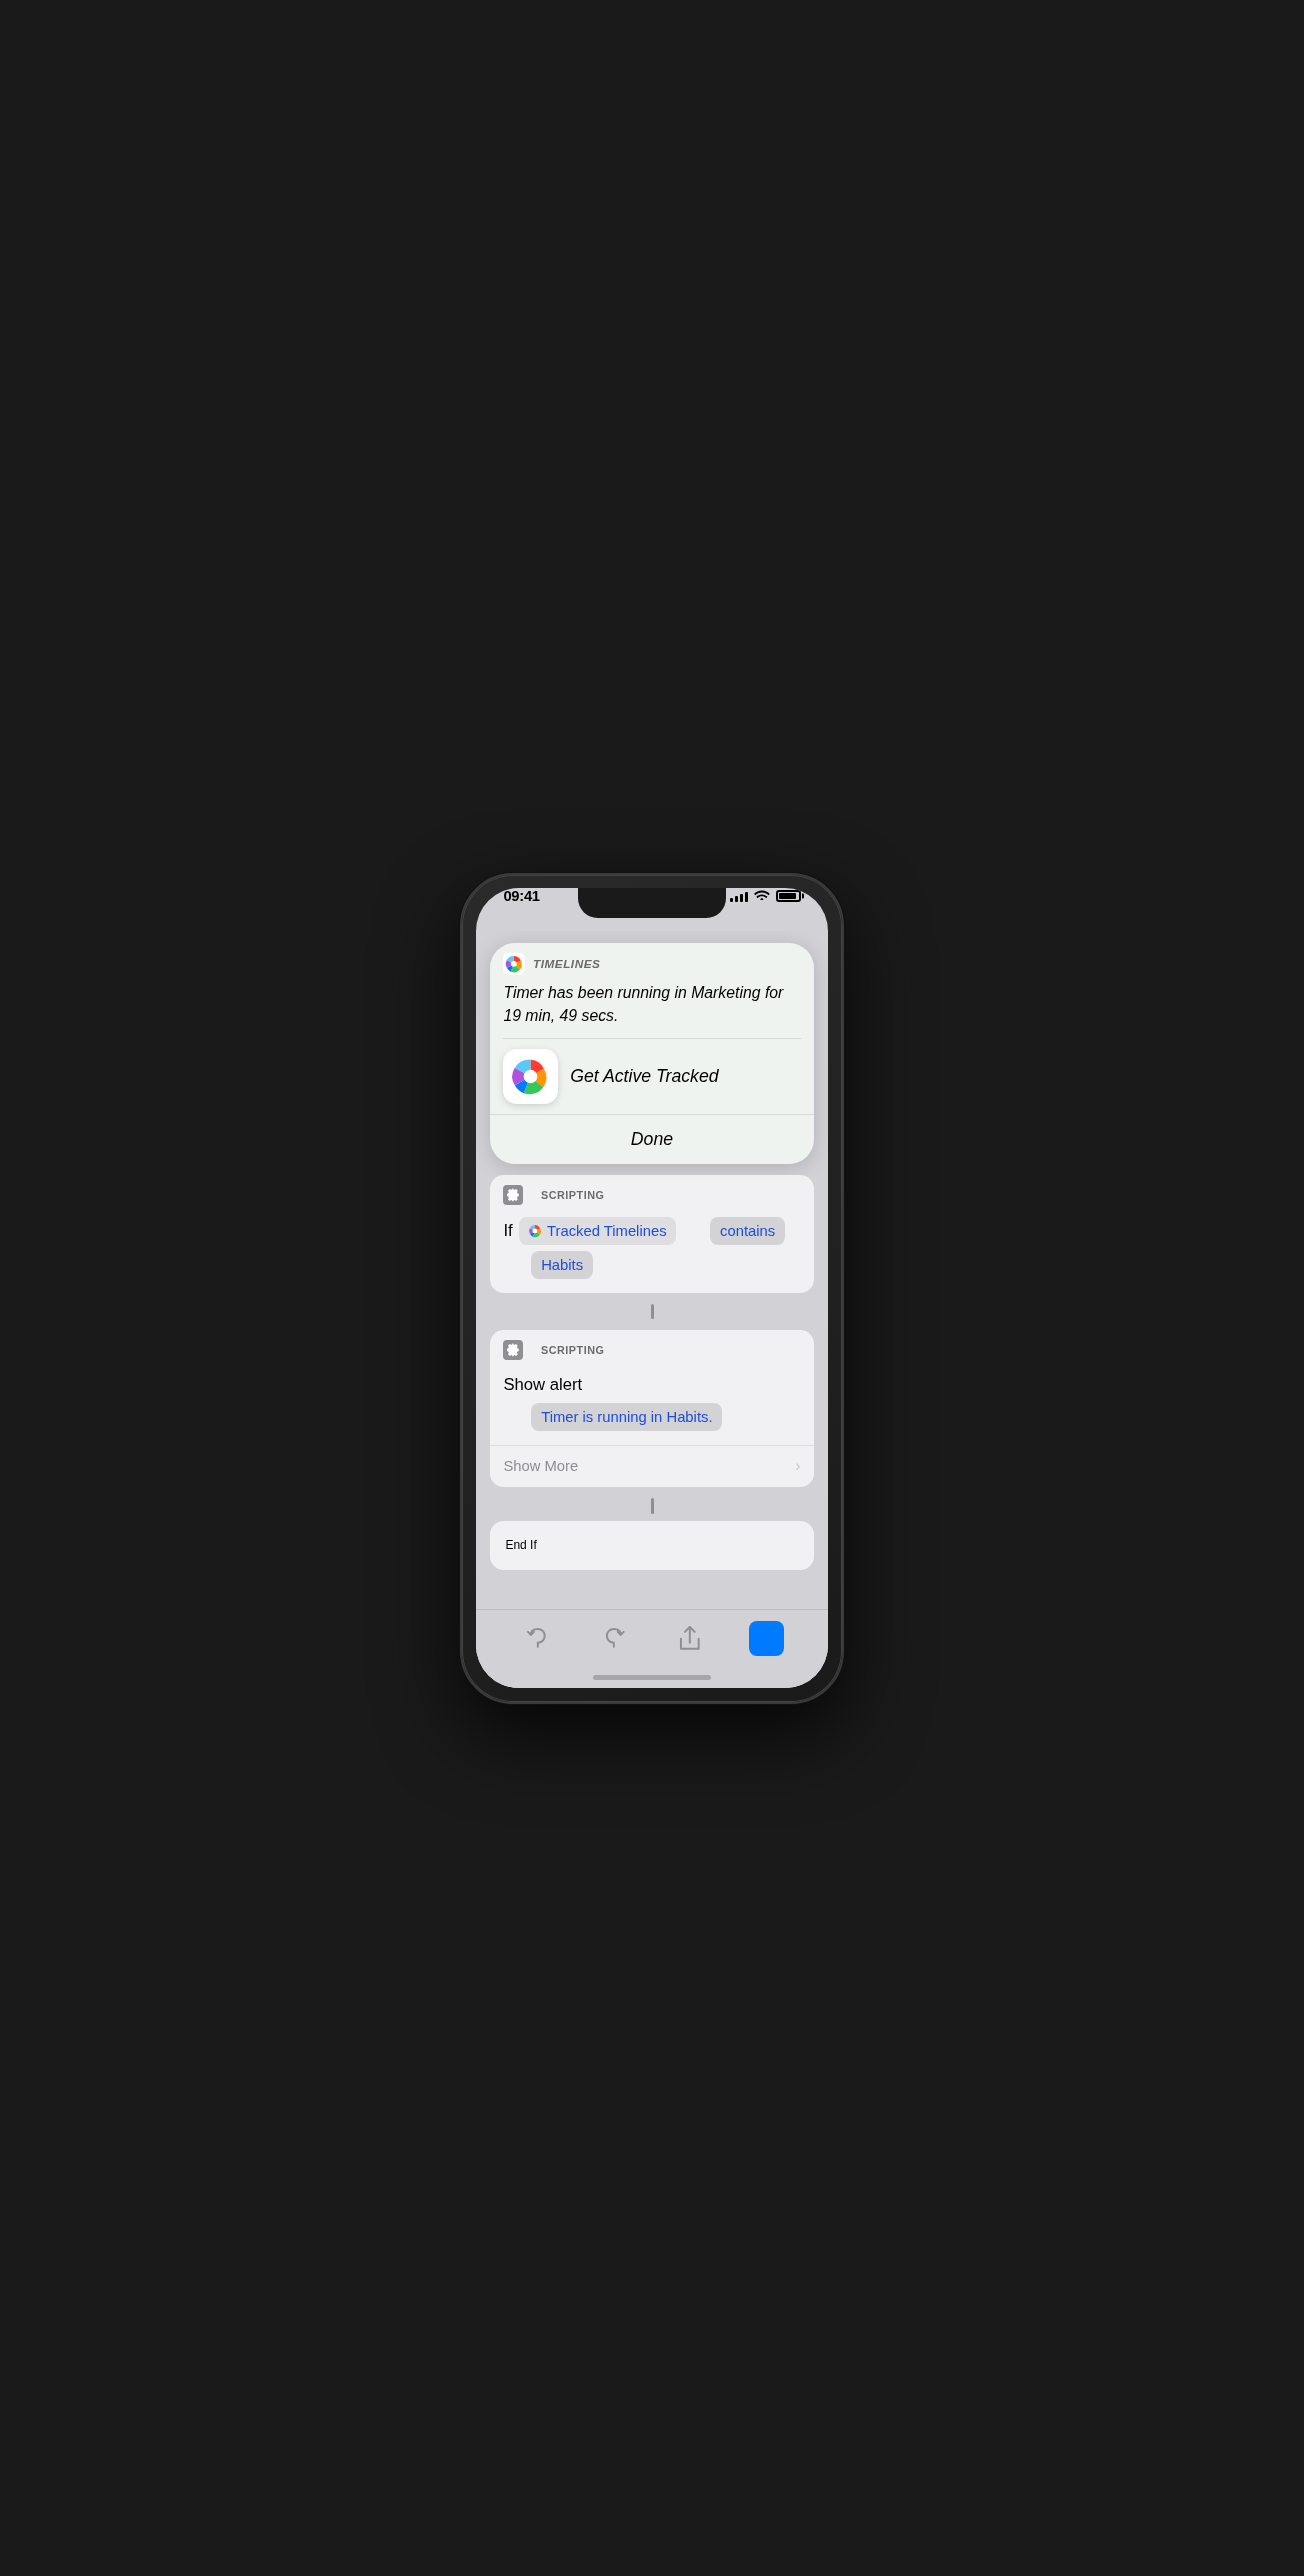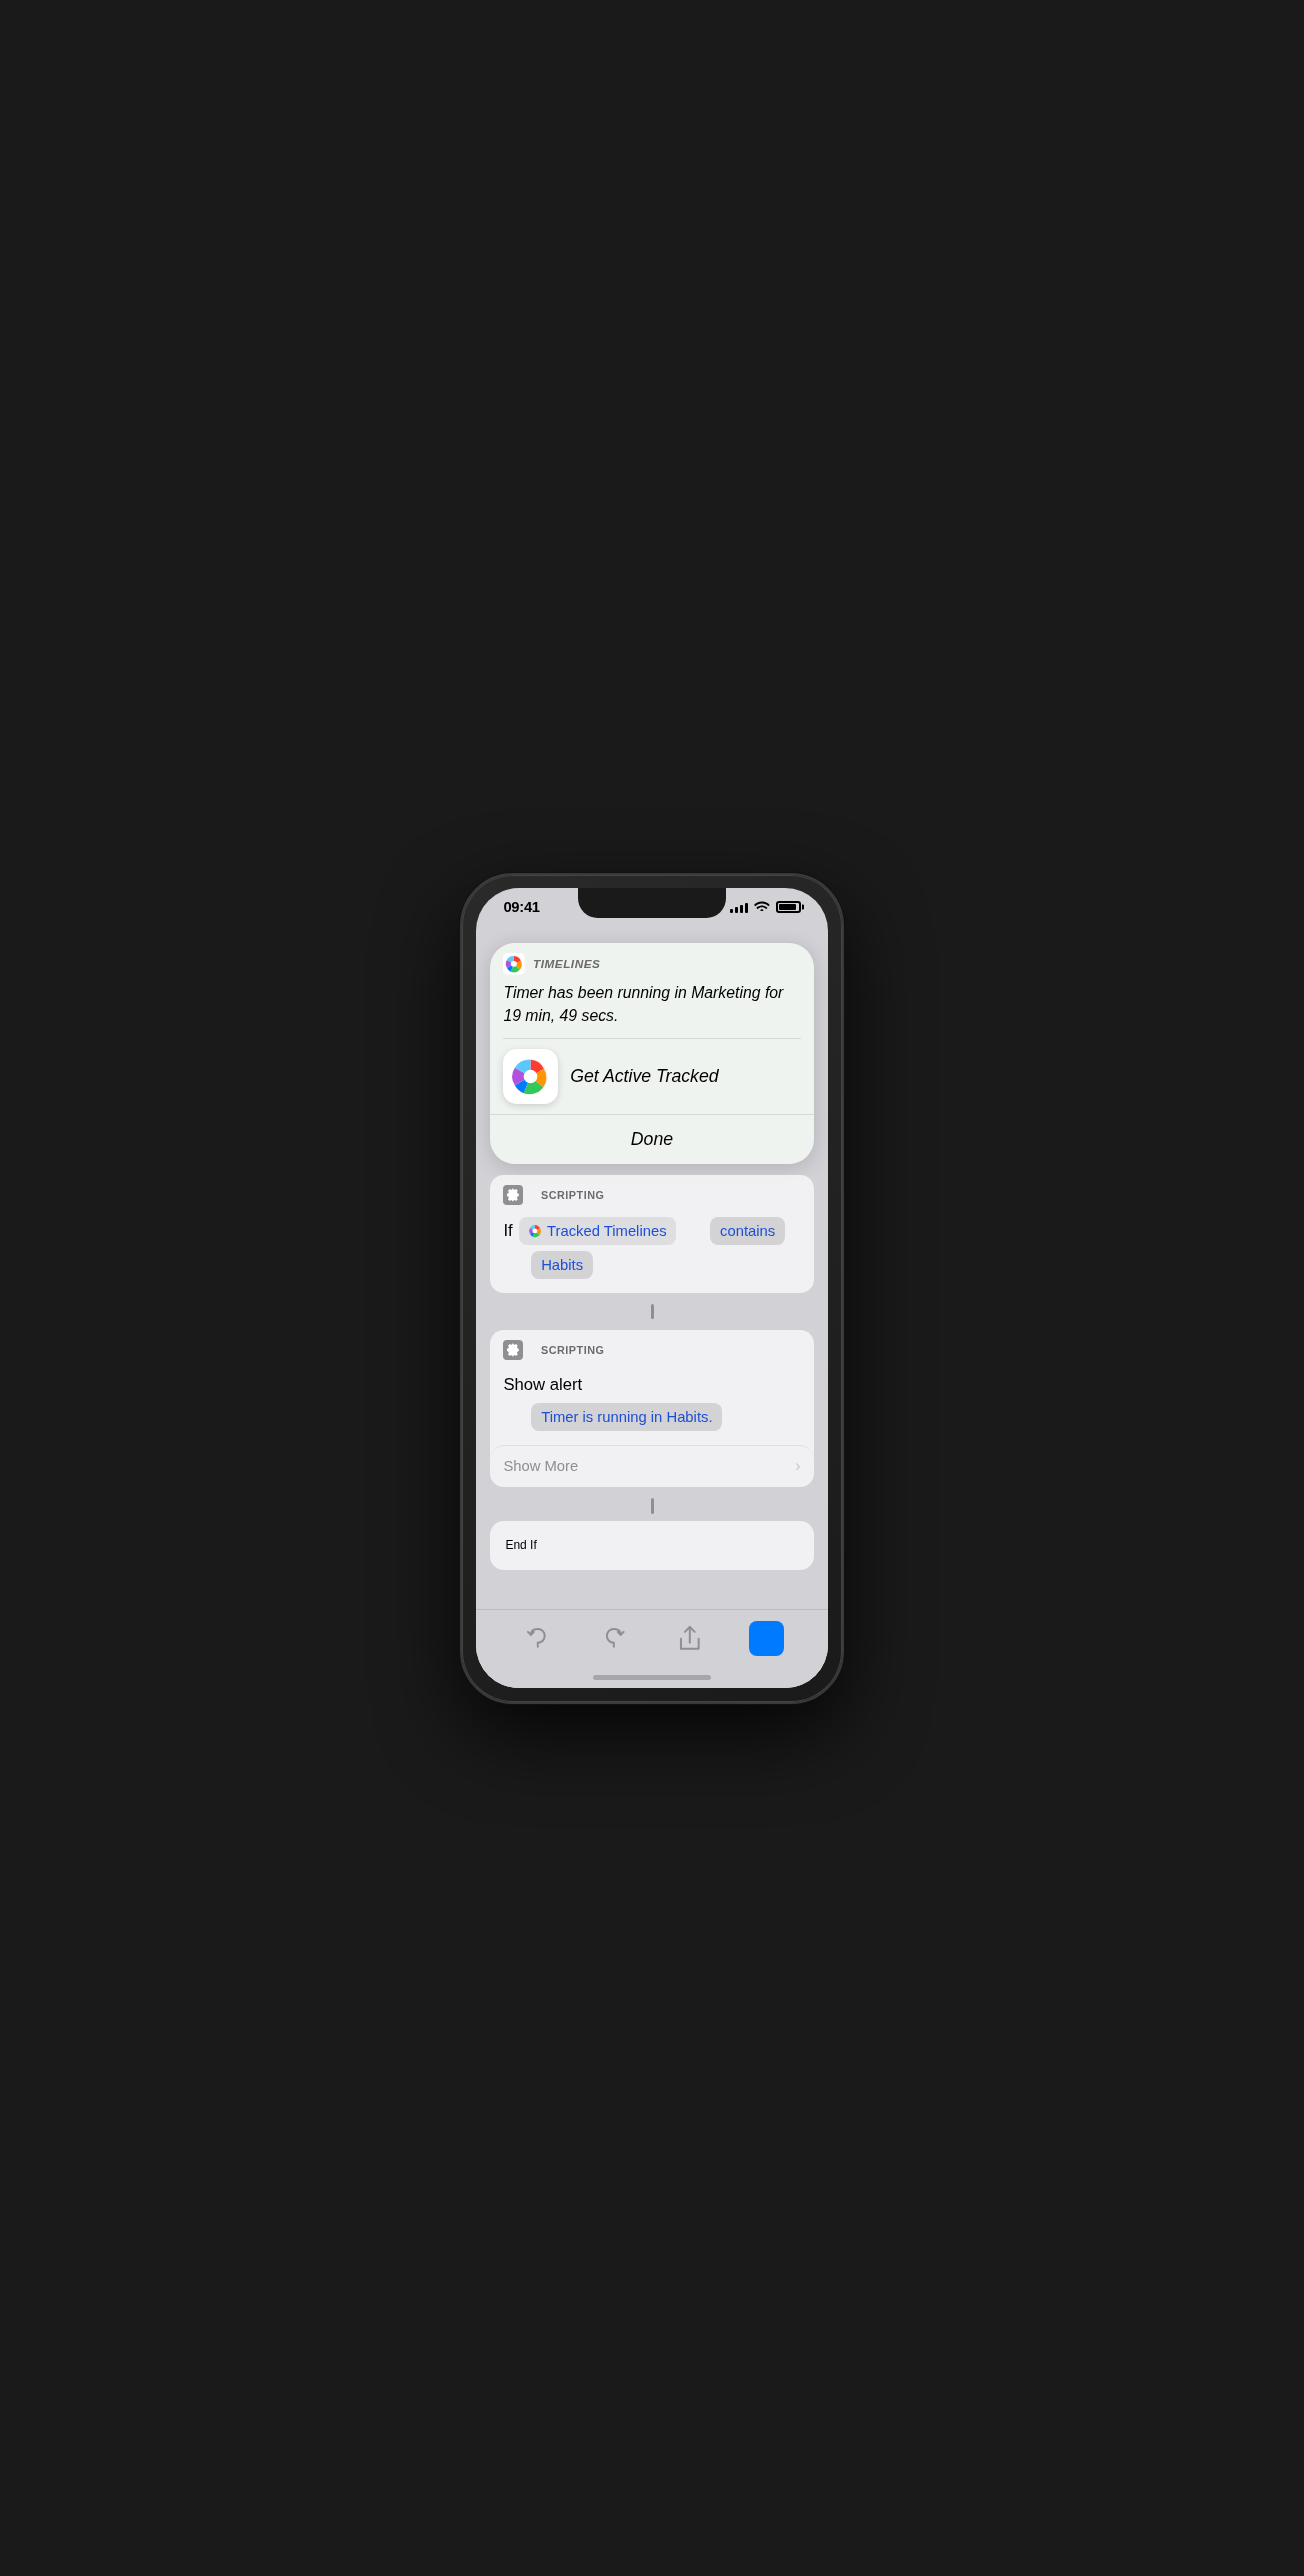--- a/index.html
+++ b/index.html
@@ -50,21 +50,21 @@
       z-index: 100;
     }
 
     .status-bar {
       position: absolute;
       top: 0;
       left: 0;
       right: 0;
       height: 43px;
       display: flex;
-      align-items: center;
+      align-items: flex-start;
       justify-content: space-between;
       padding: 0 27.6px 5.9px;
       z-index: 50;
     }
 
     .status-time {
       font-size: 14.8px;
       font-weight: 600;
       color: #000;
       letter-spacing: -0.3px;
@@ -279,21 +279,20 @@
 
     .show-more-row {
       display: flex;
       align-items: center;
       justify-content: space-between;
       padding: 11.8px 13.8px;
       border-top: 1px solid rgba(0,0,0,0.08);
       color: #8e8e93;
       font-size: 14.8px;
       cursor: pointer;
-      border-radius: 15px;
     }
 
     .chevron-right {
       font-size: 15.8px;
       color: #c7c7cc;
     }
 
     
     .connector {
       display: flex;

